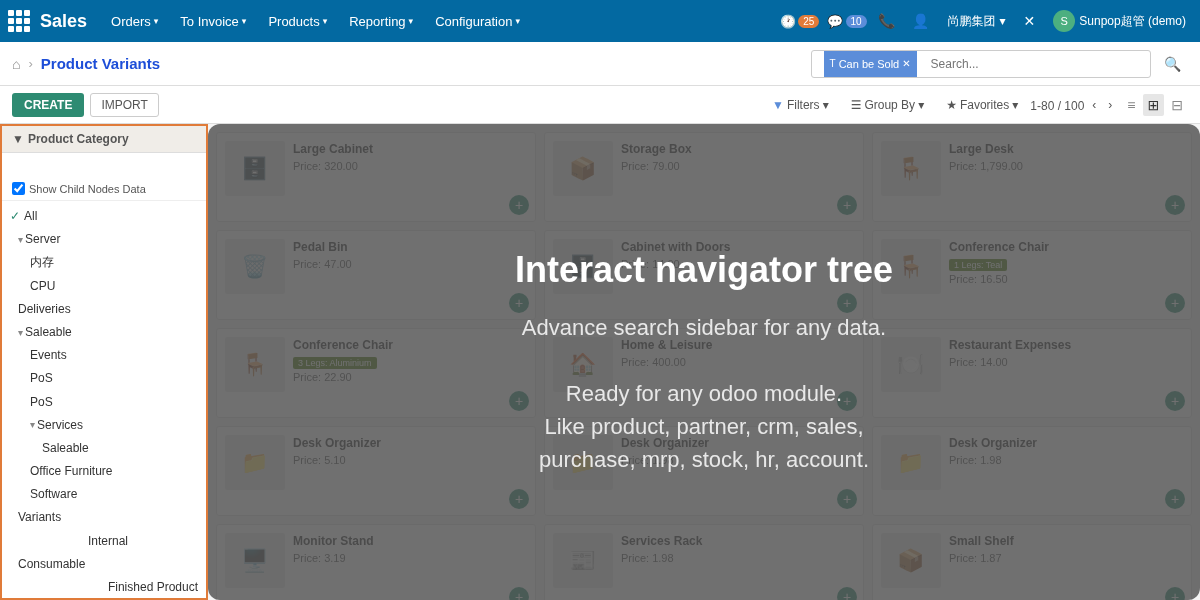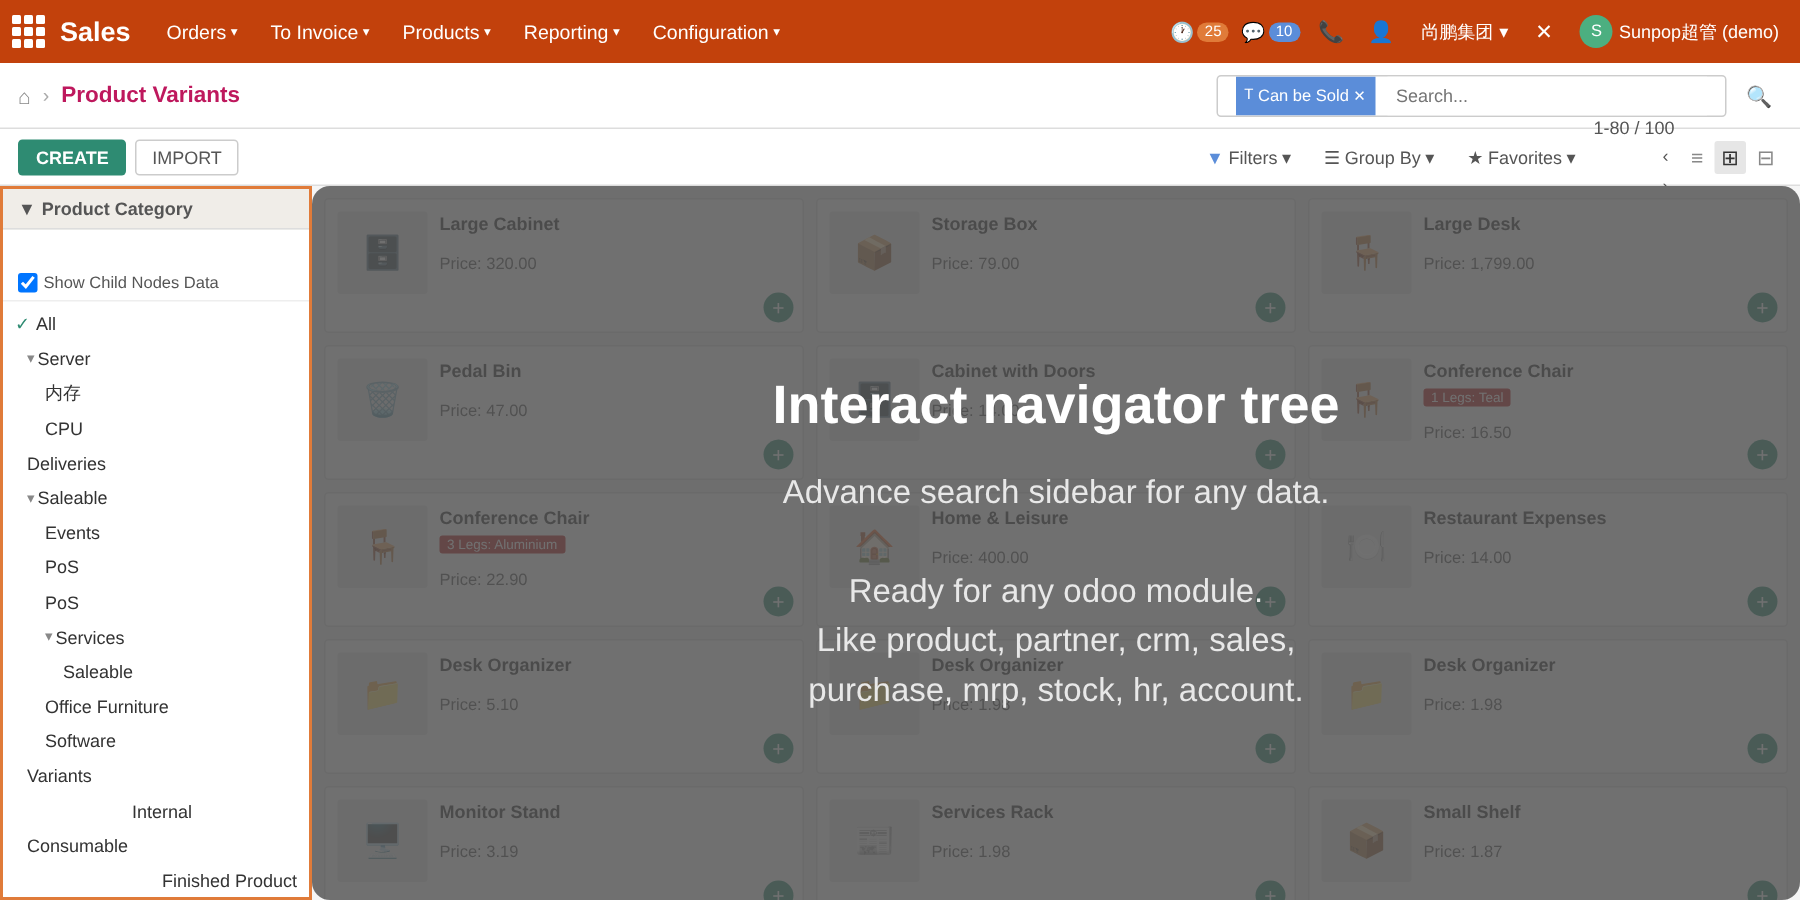--- a/index.html
+++ b/index.html
@@ -1,20 +1,20 @@
 <!DOCTYPE html>
 <html><head>
   <meta charset="utf-8">
   <style>
     * { box-sizing: border-box; margin: 0; padding: 0; }
     body { font-family: 'Segoe UI', Arial, sans-serif; font-size: 13px; background: #f5f5f5; color: #333; overflow: hidden; width: 1200px; height: 600px; }
 
     
     .topnav {
-      background: #c2410c;
+      background: #0369a1;
       height: 42px;
       display: flex;
       align-items: center;
       padding: 0 8px;
       gap: 6px;
       color: #fff;
     }
     .topnav .apps-icon {
       display: grid;
       grid-template-columns: repeat(3,6px);
@@ -101,21 +101,21 @@
       height: 44px;
       display: flex;
       align-items: center;
       padding: 0 12px;
       gap: 8px;
     }
     .breadcrumb-bar .home-icon { color: #888; font-size: 14px; }
     .breadcrumb-bar .page-title {
       font-size: 15px;
       font-weight: 600;
-      color: #be185d;
+      color: #1d4ed8;
     }
     .breadcrumb-bar .spacer { flex: 1; }
     .breadcrumb-bar .search-bar {
       display: flex;
       align-items: center;
       border: 1px solid #ccc;
       border-radius: 3px;
       background: #fff;
       height: 28px;
       width: 340px;
@@ -192,21 +192,20 @@
       padding: 3px 6px;
       border-radius: 3px;
     }
     .toolbar .filter-icon { color: #5b8dd9; }
     .toolbar .pagination {
       font-size: 12px;
       color: #555;
       display: flex;
       align-items: flex-end;
       gap: 4px;
-      flex-direction: column;
     }
     .toolbar .pag-btn {
       cursor: pointer;
       color: #555;
       padding: 1px 4px;
       border-radius: 2px;
     }
     .toolbar .view-btns {
       display: flex;
       align-items: center;
@@ -326,32 +325,32 @@
     .product-card .product-info {
       flex: 1;
     }
     .product-card .product-name {
       font-size: 12px;
       font-weight: 600;
       color: #333;
       line-height: 1.4;
     }
     .product-card .product-tag {
-      background: #b91c1c;
+      background: #4d7c0f;
       color: #fff;
       font-size: 9px;
       padding: 1px 5px;
       border-radius: 2px;
       display: inline-block;
       margin-top: 2px;
     }
     .product-card .product-price {
       font-size: 11px;
       color: #555;
-      margin-top: 12px;
+      margin-top: 2px;
     }
     .product-card .add-btn {
       position: absolute;
       bottom: 6px;
       right: 6px;
       width: 20px;
       height: 20px;
       border-radius: 50%;
       background: #2e8b72;
       color: #fff;

